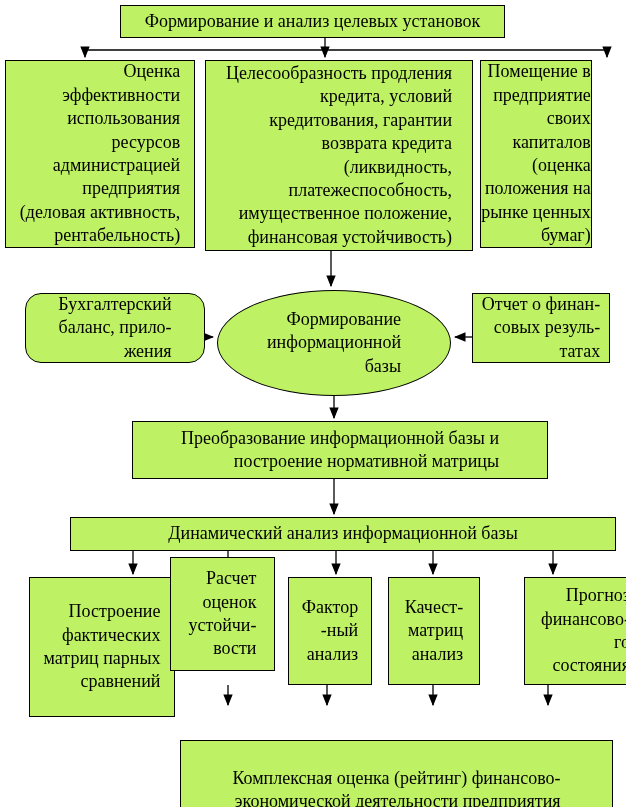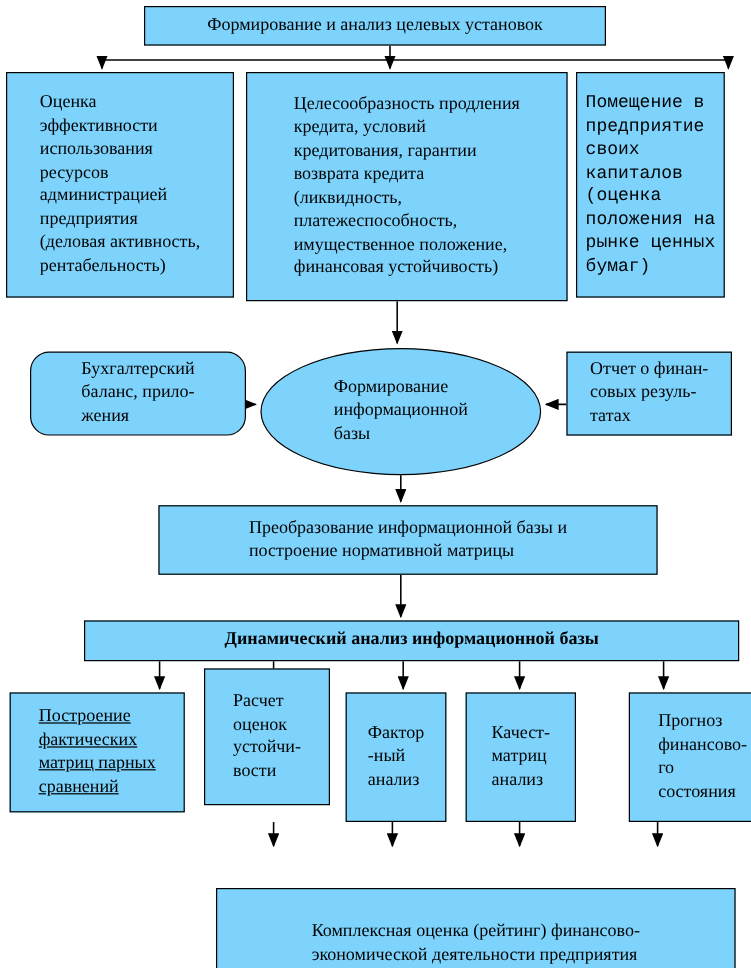--- a/index.html
+++ b/index.html
@@ -10,38 +10,38 @@
     font-family:"Liberation Serif","DejaVu Serif",serif;
     color:#000;
     overflow:hidden;
   }
   #connectors { position:absolute; left:0; top:0; pointer-events:none; }
   #connectors line { stroke:#000; stroke-width:1.3; }
   .node {
     position:absolute;
     box-sizing:border-box;
     border:1.5px solid #000;
-    background:#7dd3fc;
+    background:#bef264;
     display:flex; align-items:center; justify-content:center;
-    text-align:left;
+    text-align:right;
     white-space:pre-line;
-    font-size:15px; line-height:1.3;
+    font-size:18px; line-height:1.3;
   }
   .ellipse { border-radius:50%; }
   
   #n-goal        { left:120px; top:5px;   width:385px; height:33px; }
   #n-resources   { left:5px;   top:60px;  width:190px; height:188px; }
   #n-credit      { left:205px; top:60px;  width:268px; height:191px; }
-  #n-capital     { left:480px; top:60px;  width:124px; height:188px;font-family:Liberation Mono, monospace; }
+  #n-capital     { left:480px; top:60px;  width:112px; height:188px; }
   #n-balance     { left:25px;  top:293px; width:180px; height:70px;border-radius:16px; }
   #n-infobase    { left:217px; top:290px; width:234px; height:106px; }
   #n-report      { left:472px; top:293px; width:138px; height:70px; }
   #n-transform   { left:132px; top:421px; width:416px; height:58px; }
-  #n-dynamic     { left:70px;  top:517px; width:546px; height:34px;font-weight:bold; }
-  #n-matrices    { left:8px;  top:577px; width:146px; height:100px;text-decoration:underline; }
+  #n-dynamic     { left:70px;  top:517px; width:546px; height:34px; }
+  #n-matrices    { left:29px;  top:577px; width:146px; height:140px; }
   #n-stability   { left:170px; top:557px; width:105px; height:114px; }
   #n-factor      { left:288px; top:577px; width:84px;  height:108px; }
   #n-qualitative { left:388px; top:577px; width:92px;  height:108px; }
   #n-forecast    { left:492px; top:577px; width:123px; height:108px;margin-left:32px; }
   #n-rating      { left:180px; top:740px; width:433px; height:72px;
                    align-items:flex-start; padding-top:26px; }
 </style>
 </head>
 <body>
 

